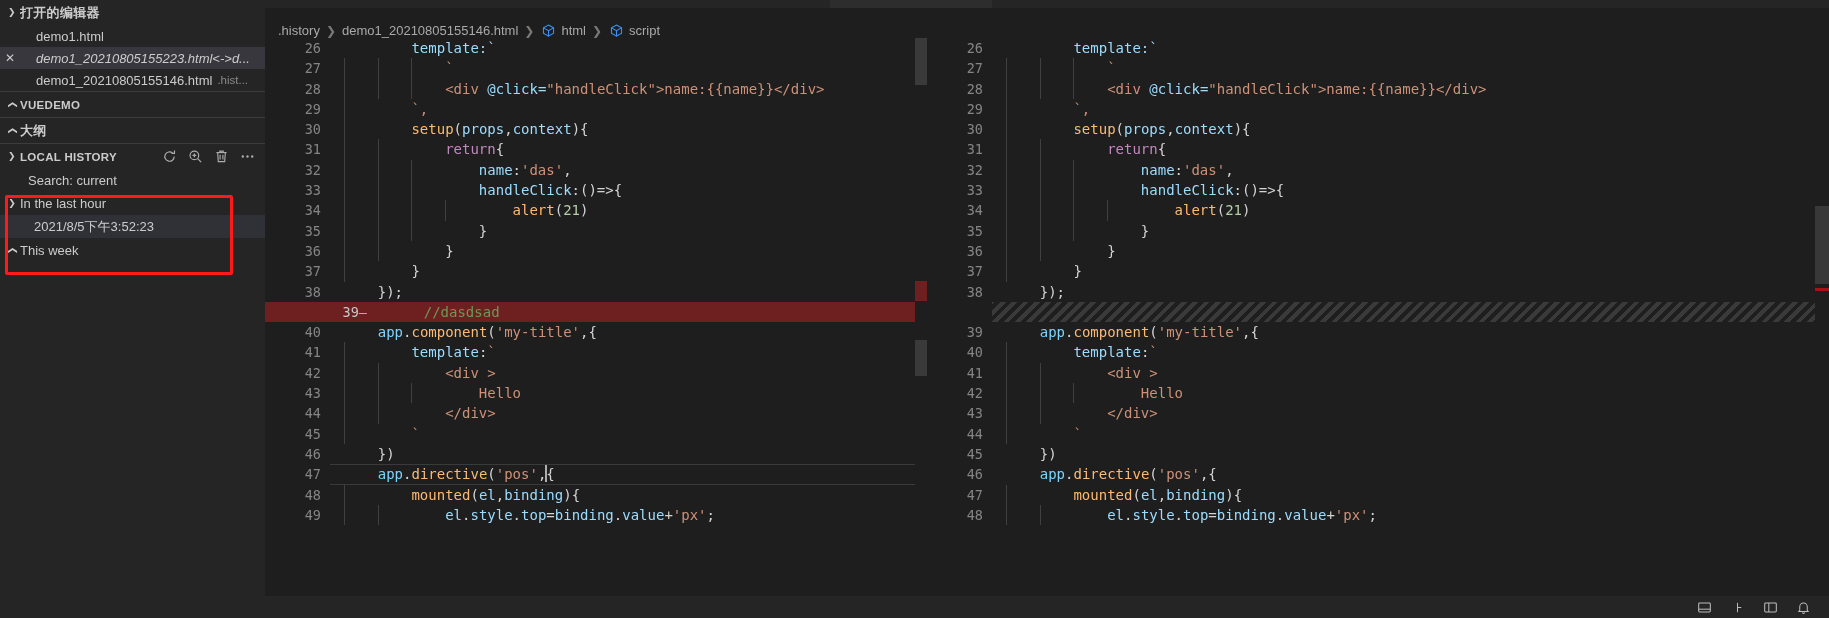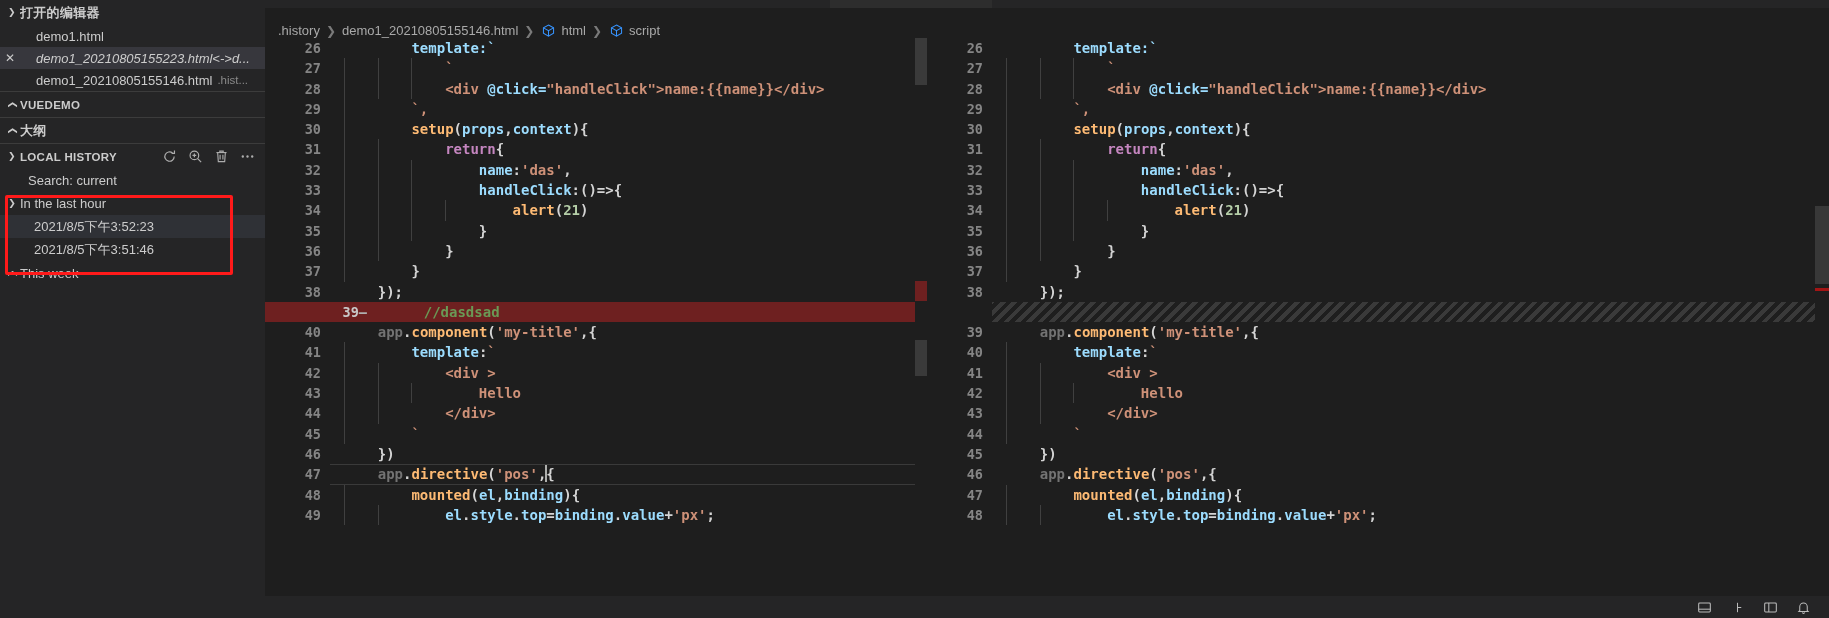--- a/index.html
+++ b/index.html
@@ -65,21 +65,21 @@
   .bc-ic{display:inline-flex;width:16px;height:16px;align-items:center;
          justify-content:center;}
 
   .panes{flex:1;min-height:0;display:flex;position:relative;overflow:hidden;}
   .pane{position:relative;overflow:hidden;background:#1e1e1e;}
   .pane.left{width:650px;flex:0 0 650px;}
   .pane.gutterstrip{width:12px;flex:0 0 12px;background:#1e1e1e;position:relative;}
   .pane.right{flex:1;min-width:0;}
   .overview{position:absolute;top:0;right:0;width:14px;height:100%;background:#1e1e1e;}
 
-  .codeview{position:absolute;inset:0;overflow:hidden;font-weight:bold;}
+  .codeview{position:absolute;inset:0;overflow:hidden;}
   .line{display:flex;height:20.3px;line-height:20.3px;
         font-family:"DejaVu Sans Mono","Liberation Mono",monospace;font-size:14px;
         white-space:pre;}
   .ln{width:56px;flex:0 0 56px;text-align:right;padding-right:9px;
       color:#858585;font-size:13.5px;font-family:"DejaVu Sans Mono","Liberation Mono",monospace;}
   .ln .minus{color:#b0b0b0;}
   .code{position:relative;padding-left:14px;flex:1;min-width:0;overflow:hidden;}
   .line.del{background:#6e2020;}
   .line.del .ln{color:#c8c8c8;margin-left:46px;}
   .line.gapfill{background:
@@ -94,21 +94,21 @@
 
   
   .c-plain{color:#d4d4d4;}
   .c-cmt{color:#6a9955;}
   .c-kw{color:#c586c0;}
   .c-fn{color:#fdba74;}
   .c-var{color:#9cdcfe;}
   .c-str{color:#ce9178;}
   .c-num{color:#b5cea8;}
   .c-tag{color:#ce9178;}
-  .c-obj{color:#737373;}
+  .c-obj{color:#7dd3fc;}
   .c-punc{color:#d4d4d4;}
 
   .cursor{display:inline-block;width:2px;height:17px;background:#aeafad;
           vertical-align:-3px;margin:0 -1px;}
 
   
   .mini-slider{position:absolute;right:0;width:14px;background:#4e4e4e;opacity:.55;}
   .mini-mark{position:absolute;right:0;width:14px;height:3px;background:#a31515;}
   .ov-left-mark{position:absolute;left:0;width:12px;background:#3a3a3a;}
 
@@ -206,23 +206,20 @@
         <span>Search: current</span>
       </div>
 
       <div class="grouprow">
         <span class="chev">❯</span>
         <span>In the last hour</span>
       </div>
 
       <div class="entryrow hl">
         <span>2021/8/5下午3:52:23</span>
-      </div>
-      <div class="entryrow">
-        <span>2021/8/5下午3:51:46</span>
       </div>
 
       <div class="grouprow">
         <span class="chev right">❯</span>
         <span>This week</span>
       </div>
 
       <div class="sb-fill"></div>
 
       <div class="annot" style="left:5px;top:195px;width:222px;height:74px;"></div>

